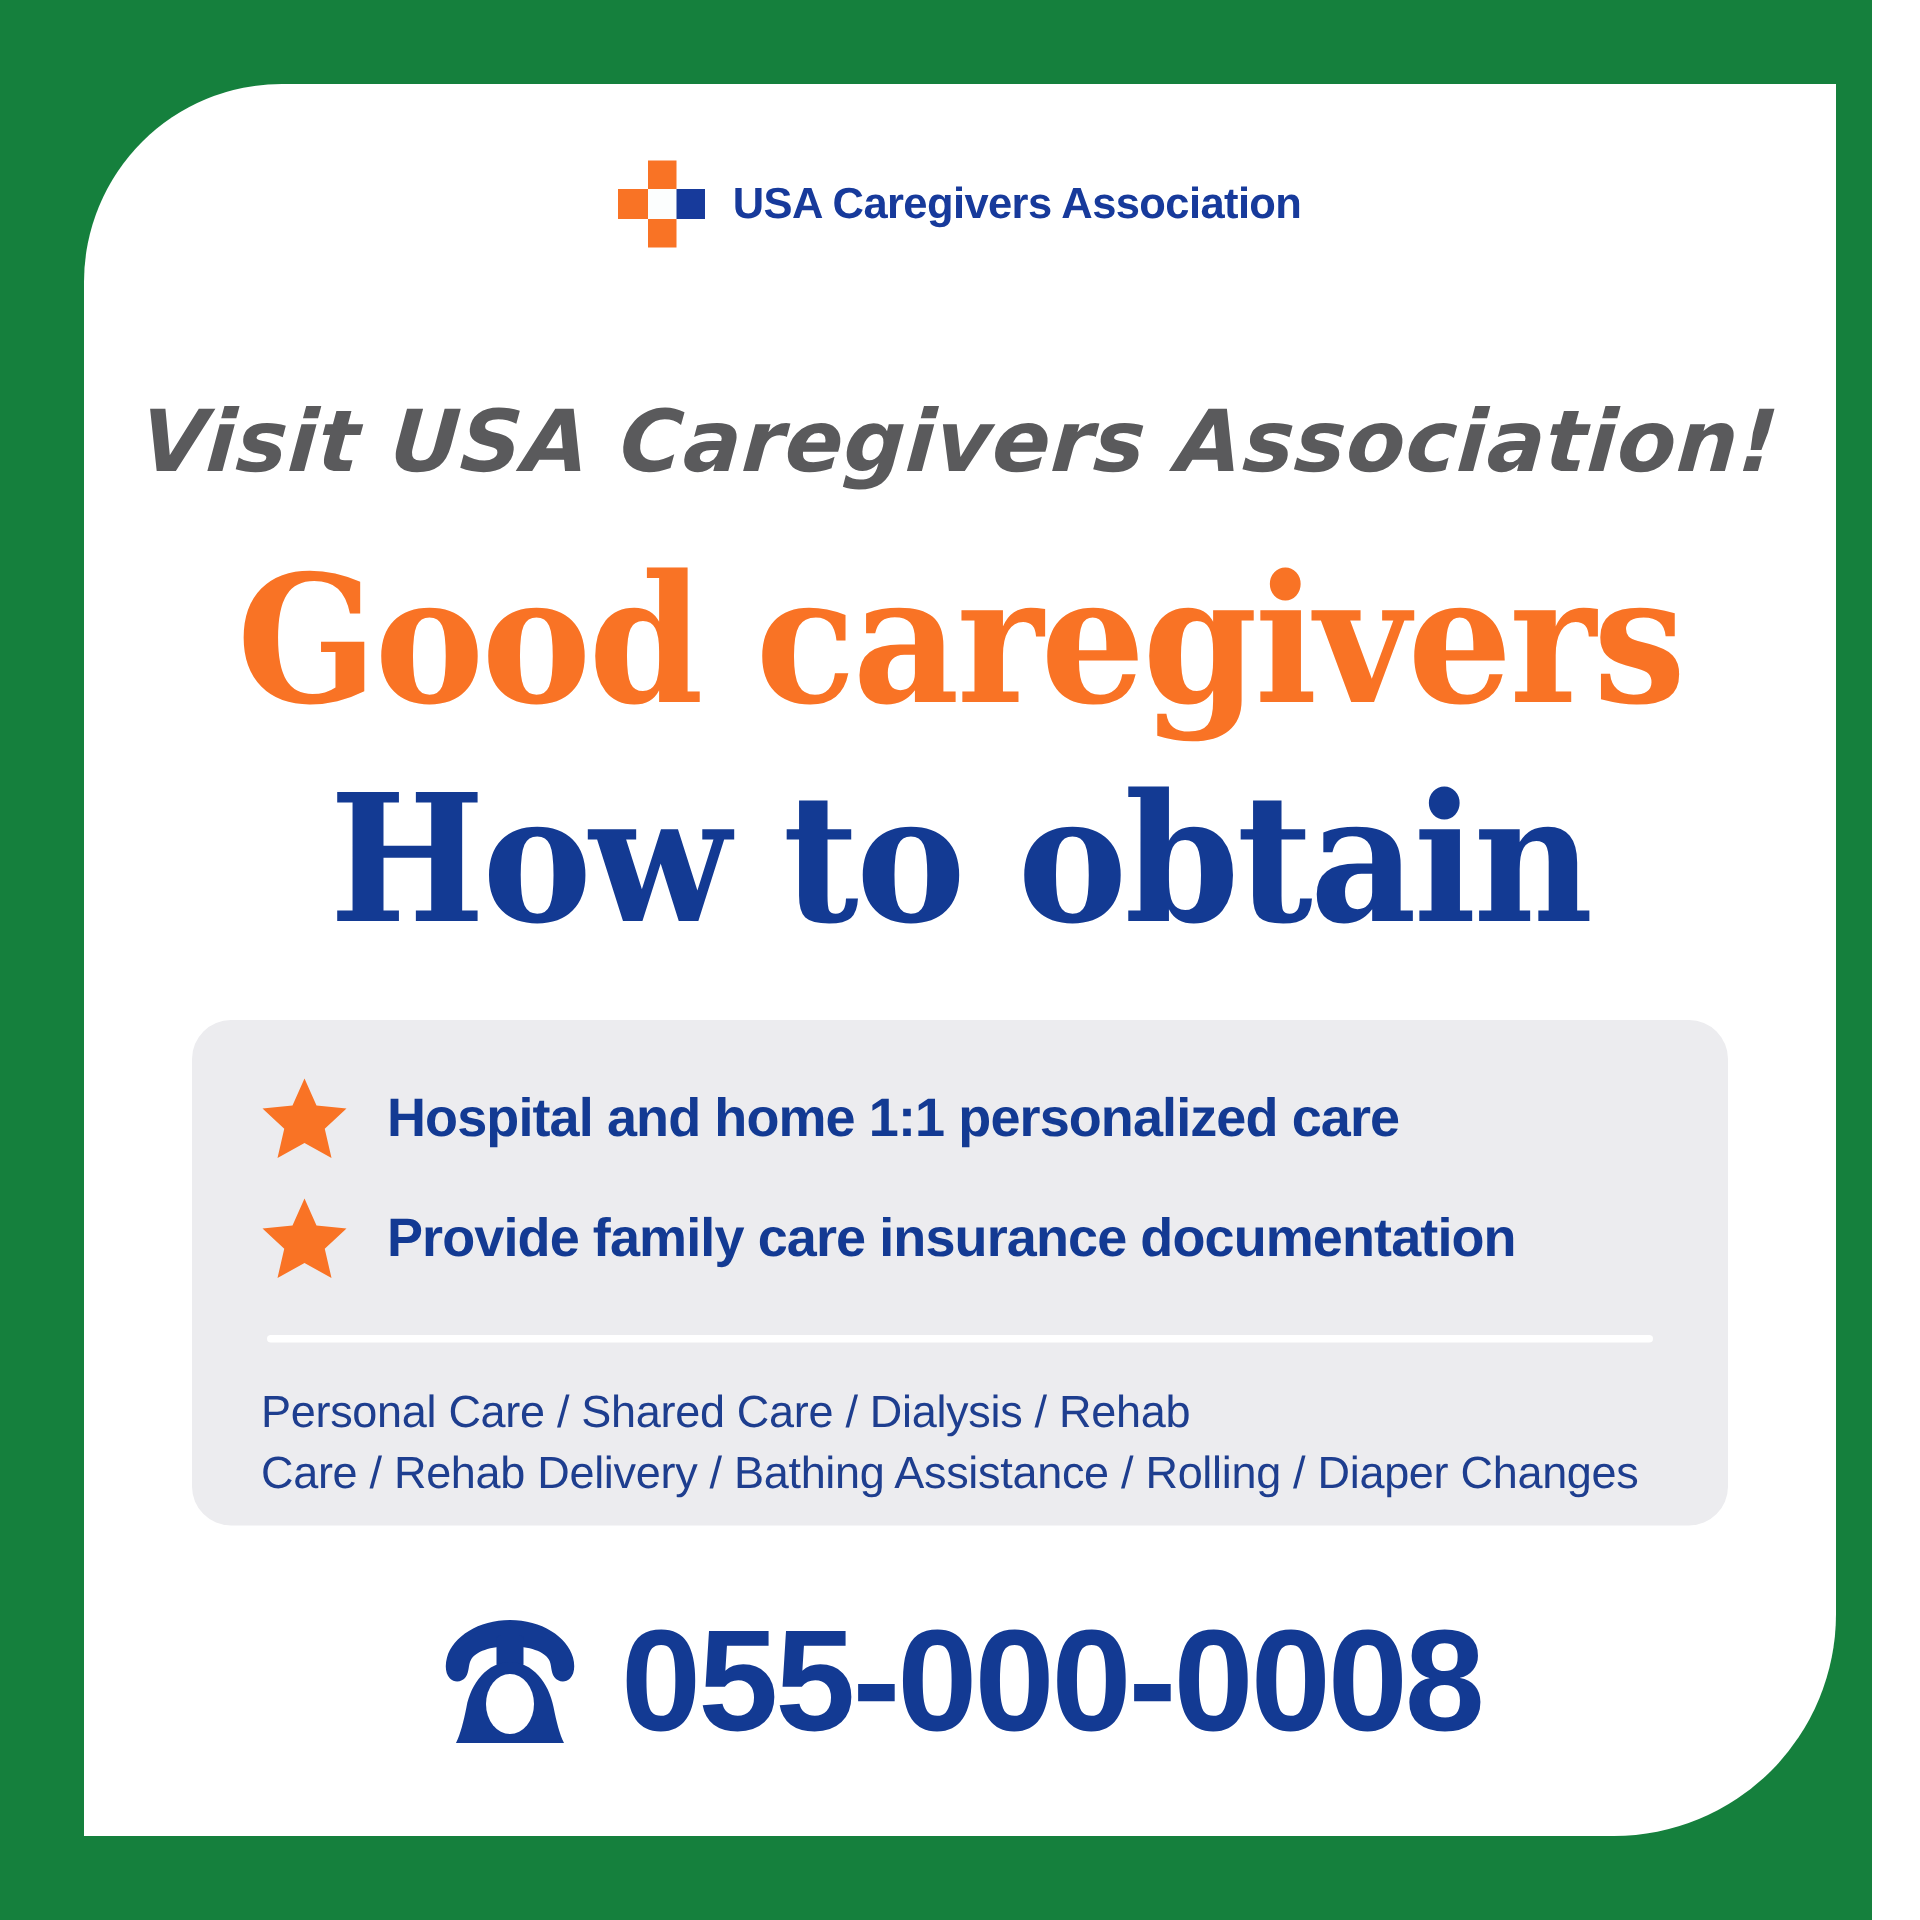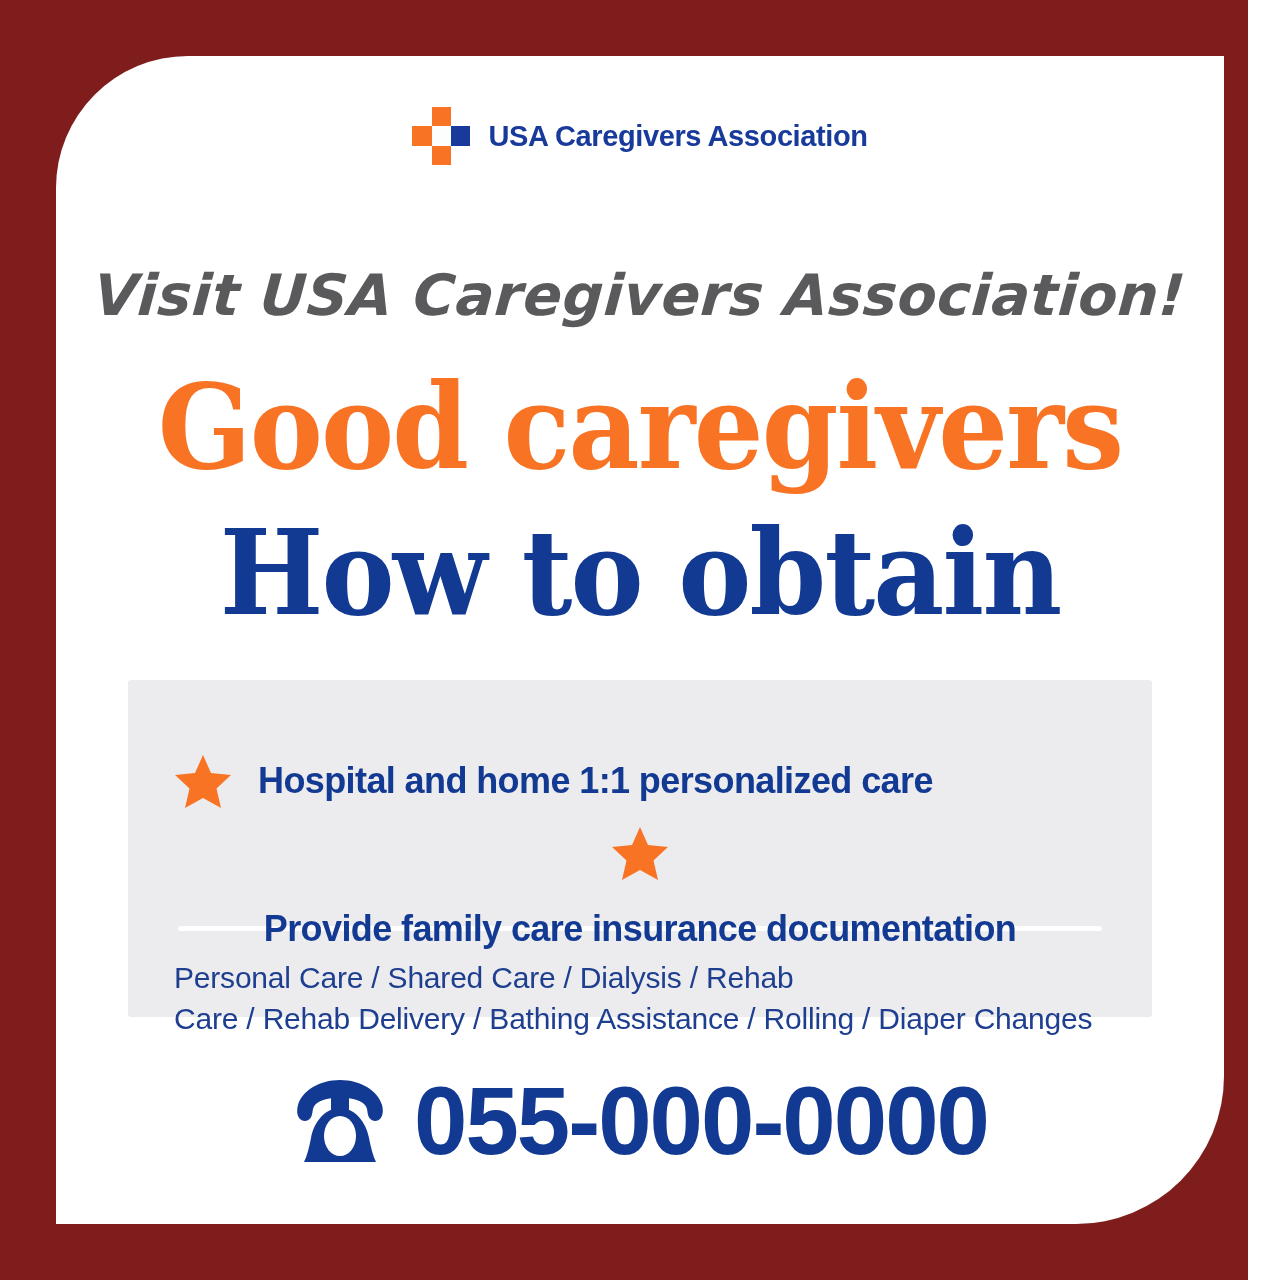--- a/index.html
+++ b/index.html
@@ -7,21 +7,21 @@
   html, body {
     width:1280px; height:1280px;
     overflow:hidden;
     font-family:"Liberation Sans", sans-serif;
   }
 
   
   .poster {
     position:relative;
     width:1248px; height:1280px;
-    background:#7f1d1d;
+    background:#15803d;
   }
 
   
   .card {
     position:absolute;
     left:56px; top:56px;
     width:1168px; height:1168px;
     background:#FFFFFF;
     border-radius:132px 0 148px 0;
     overflow:hidden;
@@ -102,31 +102,31 @@
     white-space:nowrap;
     transform:scaleX(0.93);
   }
 
   
   .panel {
     position:absolute;
     left:72px; top:624px;
     width:1024px; height:337px;
     background:#ECECEF;
-    border-radius:3px;
-    padding:64px 46px 0 46px;
+    border-radius:26px;
+    padding:28px 46px 0 46px;
   }
 
   .bullet {
     display:flex;
     align-items:center;
     gap:26px;
     height:74px;
   }
-  .bullet + .bullet { margin-top:6px;flex-direction:column; }
+  .bullet + .bullet { margin-top:6px; }
 
   .star-icon { flex:0 0 auto; display:block; }
 
   .bullet-text {
     font-size:36px;
     font-weight:bold;
     color:#133A93;
     letter-spacing:-0.6px;
     white-space:nowrap;
   }
@@ -213,17 +213,17 @@
 
     <div class="phone-row">
       <svg class="phone-icon" width="96" height="86" viewBox="0 0 96 86">
         <g fill="#133A93">
           <path d="M48 2 C27 2 10 13 6 27 C4.5 32.5 5 38 8 41 C11 44 16 43.5 18.5 40 C21 36.5 20 32 22 28.5 C25 23 35 19.5 48 19.5 C61 19.5 71 23 74 28.5 C76 32 75 36.5 77.5 40 C80 43.5 85 44 88 41 C91 38 91.5 32.5 90 27 C86 13 69 2 48 2 Z"></path>
           <rect x="39" y="12" width="18" height="22" rx="3"></rect>
           <path d="M48 30 C33 30 22 44 19 60 C17 70 15 78 12 84 L84 84 C81 78 79 70 77 60 C74 44 63 30 48 30 Z"></path>
           <ellipse cx="48" cy="58" rx="16" ry="20" fill="#FFFFFF"></ellipse>
         </g>
       </svg>
-      <span class="phone-number">055-000-0000</span>
+      <span class="phone-number">055-000-0008</span>
     </div>
 
   </div>
 </div>
 
 </body></html>

